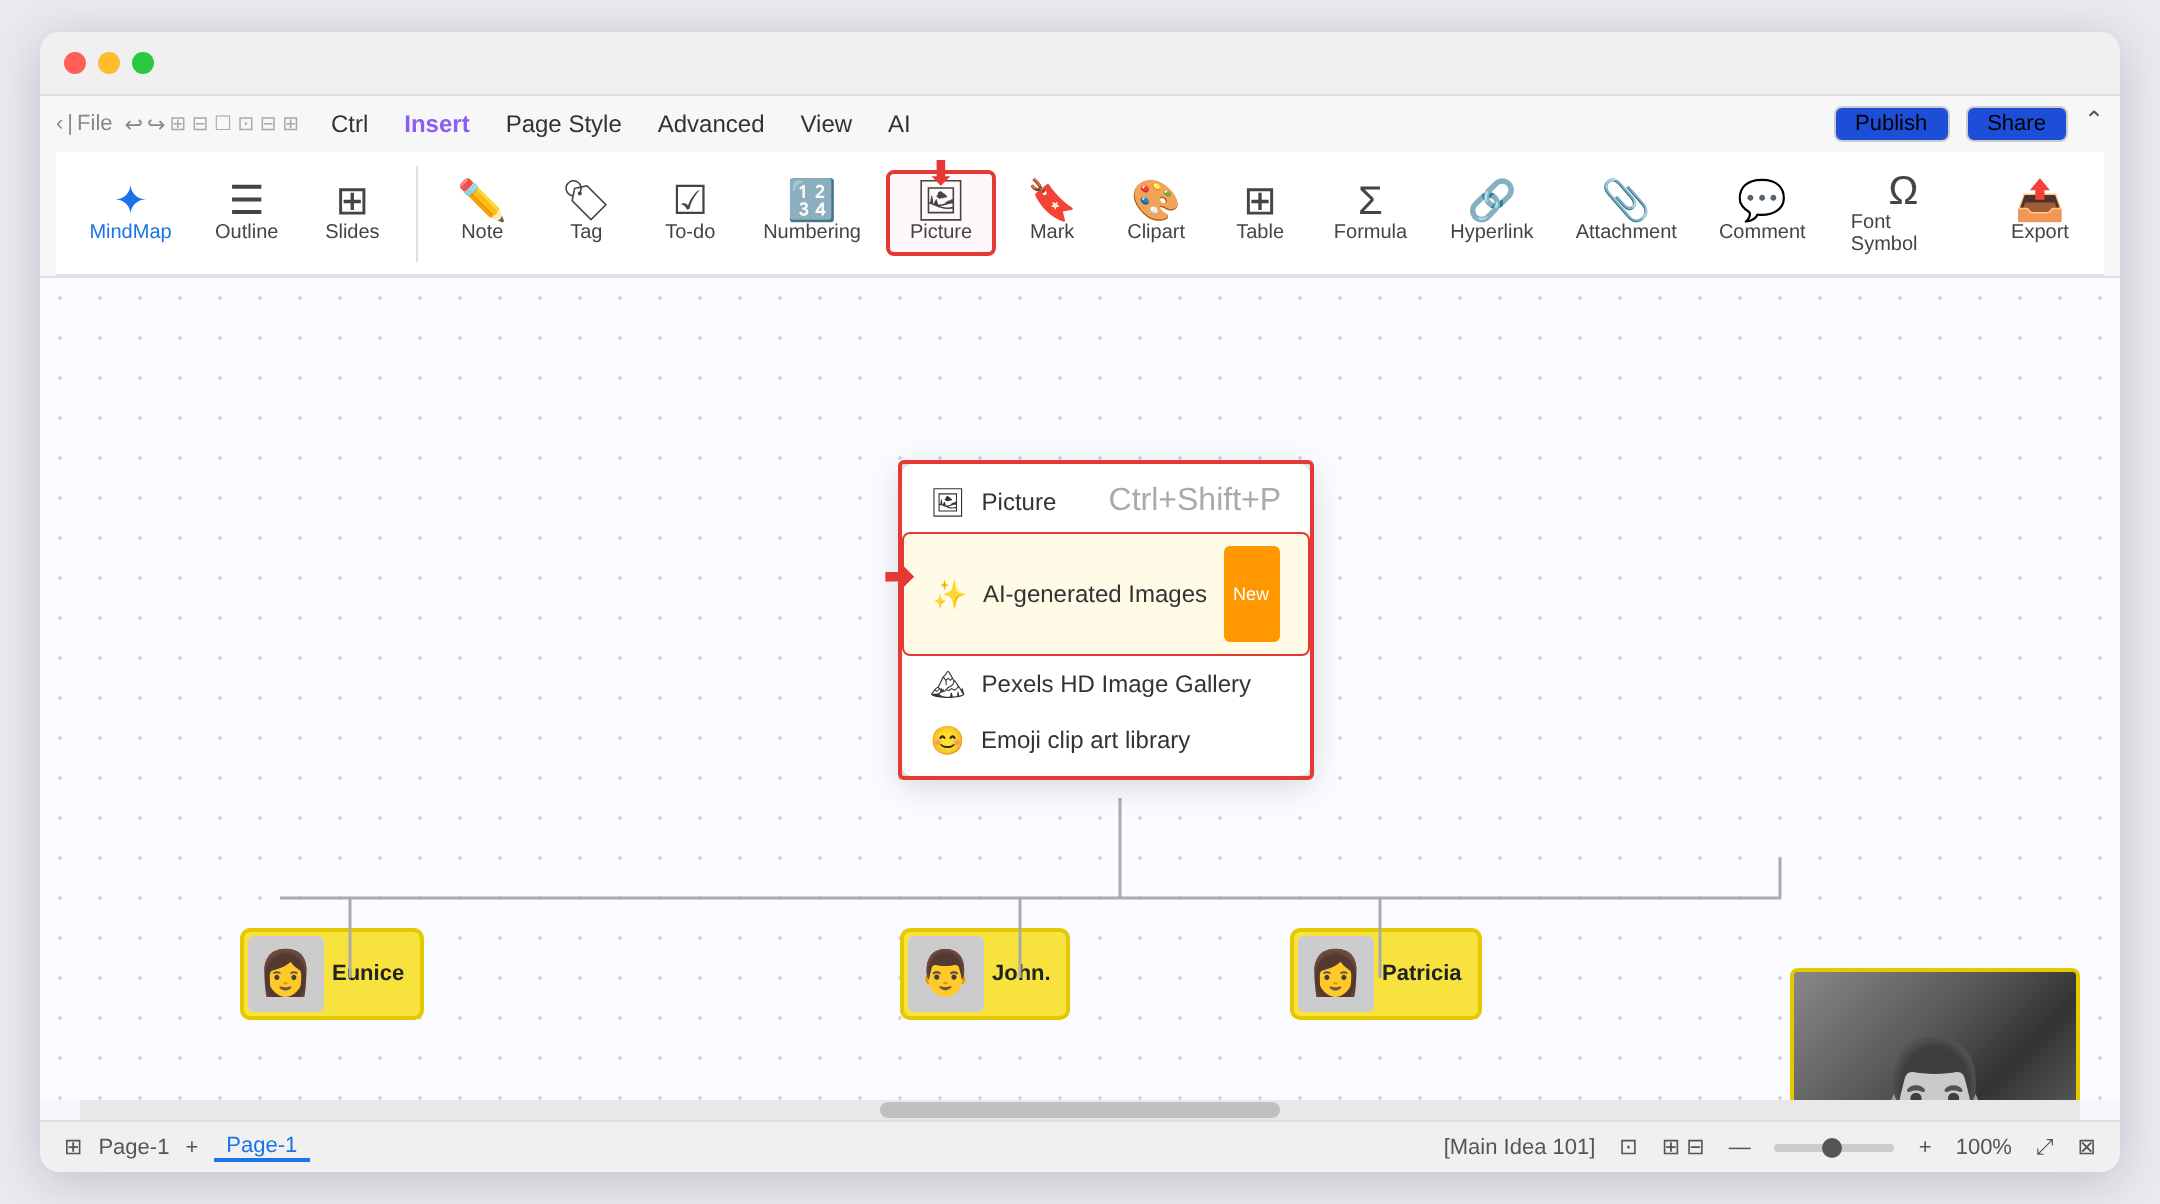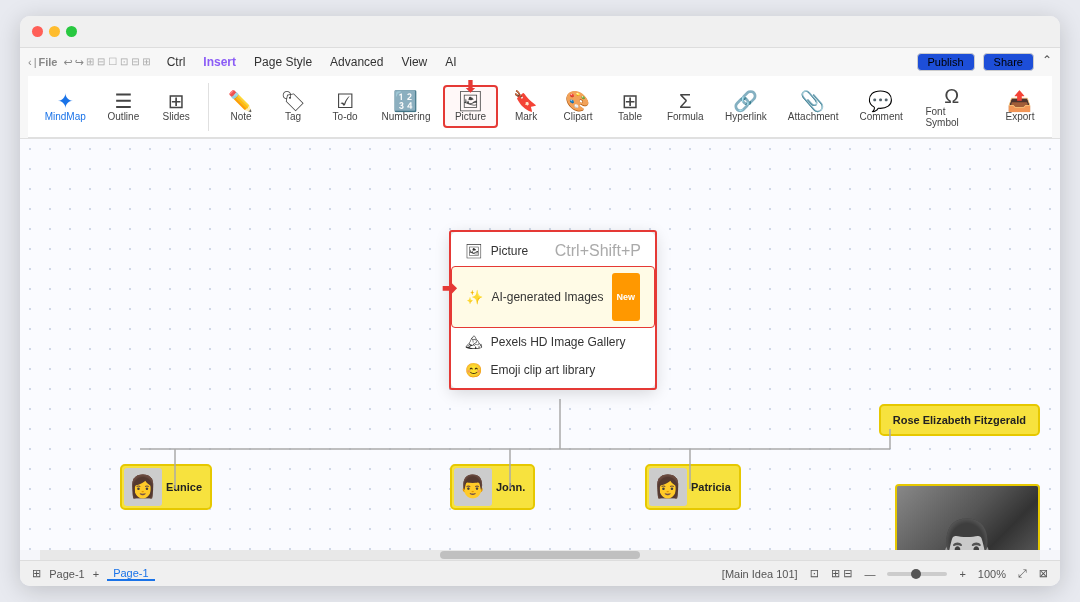--- a/index.html
+++ b/index.html
@@ -271,21 +271,21 @@
       border: 1.5px solid #e53935;
       border-radius: 4px;
     }
     .dropdown-item .item-icon { font-size: 14px; }
     .badge-new {
       background: #ff9800;
       color: #fff;
       font-size: 9px;
       padding: 19px 5px;
       border-radius: 3px;
-      font-weight: bold;
+      font-weight: normal;
     }
     .shortcut-text {
       margin-left: auto;
       font-size: 16px;
       color: #aaa;
     }
     
     .canvas-svg {
       position: absolute;
       top: 0; left: 0;
@@ -353,21 +353,21 @@
     <div class="traffic-light tl-yellow"></div>
     <div class="traffic-light tl-green"></div>
   </div>
 
   <div class="toolbar">
 
     <div class="menu-bar">
       <div class="nav-icons">
         <span style="cursor:pointer;">‹</span>
         <span>|</span>
-        <span style="cursor:pointer;font-weight:bold;">File</span>
+        <span style="cursor:pointer;">File</span>
         <span style="cursor:pointer; margin-left:4px;">↩</span>
         <span style="cursor:pointer;">↪</span>
         <span style="font-size:10px; color:#aaa;">⊞ ⊟ ☐ ⊡ ⊟ ⊞</span>
       </div>
       <div class="menu-item">Ctrl</div>
       <div class="menu-item active">Insert</div>
       <div class="menu-item">Page Style</div>
       <div class="menu-item">Advanced</div>
       <div class="menu-item">View</div>
       <div class="menu-item">AI</div>
@@ -483,23 +483,20 @@
         <line x1="490" y1="420" x2="490" y2="435" stroke="#aaa" stroke-width="1.5"></line>
         <line x1="400" y1="435" x2="590" y2="435" stroke="#aaa" stroke-width="1.5"></line>
         <line x1="400" y1="435" x2="400" y2="450" stroke="#aaa" stroke-width="1.5"></line>
         <line x1="590" y1="435" x2="590" y2="450" stroke="#aaa" stroke-width="1.5"></line>
       </svg>
 
       <div class="node-root">
         <span>The Kennedy</span>
       </div>
 
-      <div class="node-rose">
-        <span>Rose Elizabeth Fitzgerald</span>
-      </div>
 
       <div class="node-eunice">
         <div class="person-node">
           <div class="person-photo">
             <div class="person-photo-face">👩</div>
           </div>
           <span>Eunice</span>
         </div>
       </div>
 

